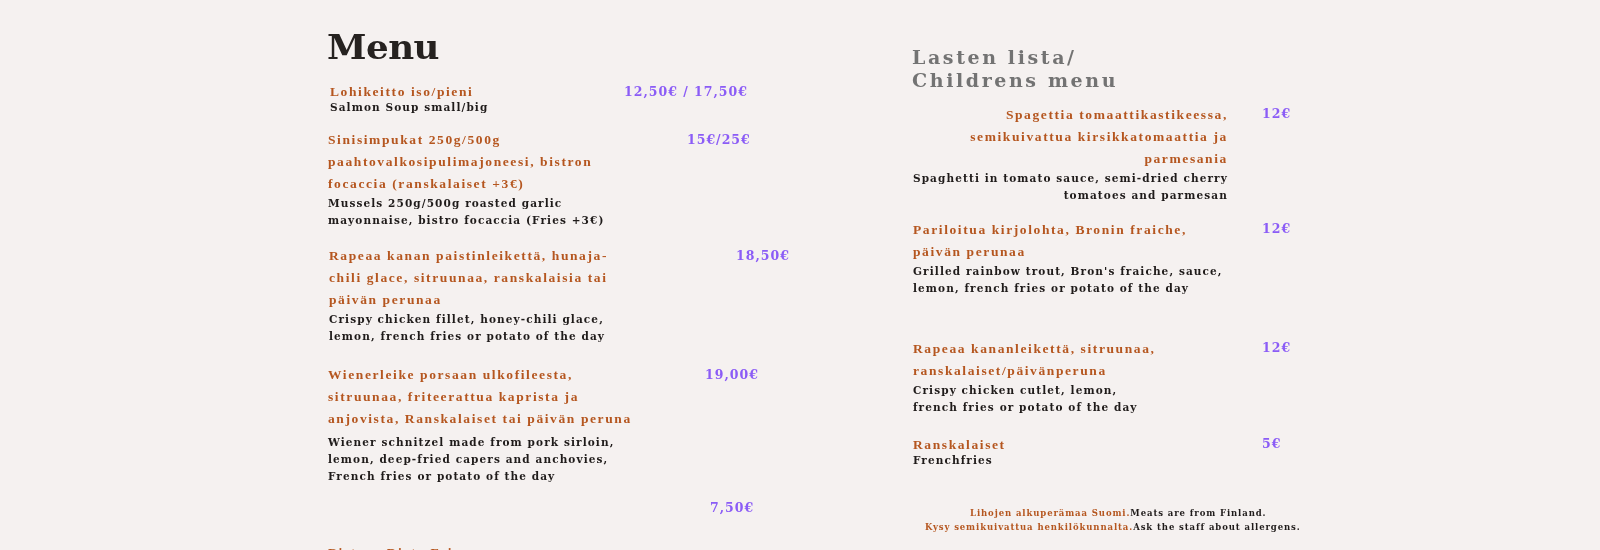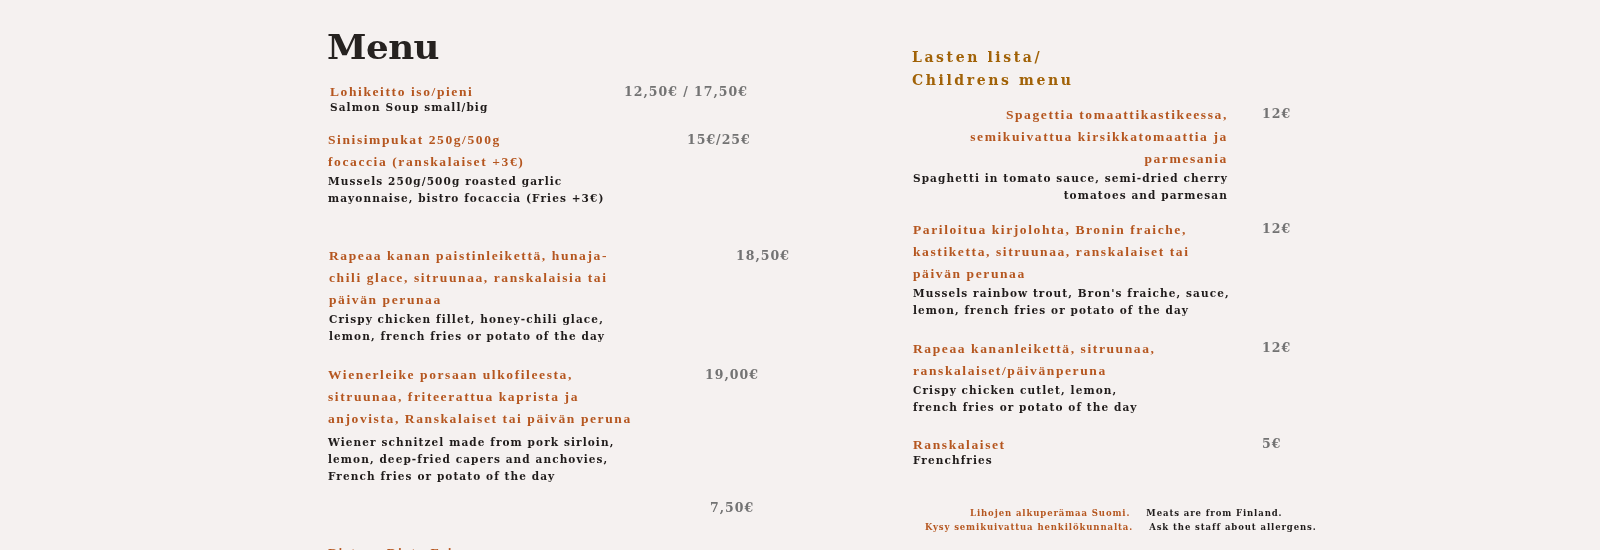--- a/index.html
+++ b/index.html
@@ -25,24 +25,24 @@
       letter-spacing: -0.5px;
       color: #262220;
       line-height: 1;
       transform: scaleX(1.05);
       transform-origin: left;
     }
     .kids-title {
       left: 912px; top: 46px;
       font-family: "DejaVu Serif", serif;
       font-weight: bold;
-      font-size: 14px;
+      font-size: 19px;
       letter-spacing: 2.6px;
       line-height: 23px;
-      color: #a16207;
+      color: #737373;
     }
 
     .item-name {
       font-family: Liberation Serif, serif;
       font-weight: bold;
       font-size: 13.5px;
       letter-spacing: 1.6px;
       line-height: 22px;
       color: #b5561f;
       white-space: nowrap;
@@ -54,48 +54,49 @@
       letter-spacing: 1.1px;
       line-height: 17px;
       color: #1f1b1a;
       white-space: nowrap;
     }
     .item-price {
       font-family: "DejaVu Serif", serif;
       font-weight: bold;
       font-size: 12.5px;
       letter-spacing: 1px;
-      color: #737373;
+      color: #8b5cf6;
       white-space: nowrap;
       line-height: 22px;
     }
     .footer-line {
       font-family: "DejaVu Serif", serif;
       font-weight: bold;
       font-size: 8.5px;
       letter-spacing: 0.9px;
       white-space: nowrap;
       line-height: 14px;
     }
     .footer-line .fi { color: #b5561f; }
-    .footer-line .en { color: #1f1b1a; margin-left: 16px; }
+    .footer-line .en { color: #1f1b1a; margin-left: 0; }
   </style>
 </head>
 <body>
 
 <div class="abs menu-title">Menu</div>
 
 <div class="abs" style="left:330px; top:81px;">
   <div class="item-name">Lohikeitto iso/pieni</div>
   <div class="item-desc" style="margin-top:-4px;">Salmon Soup small/big</div>
 </div>
 <div class="abs item-price" style="left:624px; top:81px;">12,50€ / 17,50€</div>
 
 <div class="abs" style="left:328px; top:129px;">
   <div class="item-name">Sinisimpukat 250g/500g</div>
+  <div class="item-name">paahtovalkosipulimajoneesi, bistron</div>
   <div class="item-name">focaccia (ranskalaiset +3€)</div>
   <div class="item-desc">Mussels 250g/500g roasted garlic</div>
   <div class="item-desc">mayonnaise, bistro focaccia (Fries +3€)</div>
 </div>
 <div class="abs item-price" style="left:687px; top:129px;">15€/25€</div>
 
 <div class="abs" style="left:329px; top:245px;">
   <div class="item-name">Rapeaa kanan paistinleikettä, hunaja-</div>
   <div class="item-name">chili glace, sitruunaa, ranskalaisia tai</div>
   <div class="item-name">päivän perunaa</div>
@@ -129,23 +130,22 @@
   <div class="item-name">Spagettia tomaattikastikeessa,</div>
   <div class="item-name">semikuivattua kirsikkatomaattia ja</div>
   <div class="item-name">parmesania</div>
   <div class="item-desc">Spaghetti in tomato sauce, semi-dried cherry</div>
   <div class="item-desc">tomatoes and parmesan</div>
 </div>
 <div class="abs item-price" style="left:1262px; top:103px;">12€</div>
 
 <div class="abs" style="left:913px; top:219px;">
   <div class="item-name">Pariloitua kirjolohta, Bronin fraiche,</div>
-  <div class="item-name">kastiketta, sitruunaa, ranskalaiset tai</div>
   <div class="item-name">päivän perunaa</div>
-  <div class="item-desc">Mussels rainbow trout, Bron's fraiche, sauce,</div>
+  <div class="item-desc">Grilled rainbow trout, Bron's fraiche, sauce,</div>
   <div class="item-desc">lemon, french fries or potato of the day</div>
 </div>
 <div class="abs item-price" style="left:1262px; top:218px;">12€</div>
 
 <div class="abs" style="left:913px; top:338px;">
   <div class="item-name">Rapeaa kananleikettä, sitruunaa,</div>
   <div class="item-name">ranskalaiset/päivänperuna</div>
   <div class="item-desc">Crispy chicken cutlet, lemon,</div>
   <div class="item-desc">french fries or potato of the day</div>
 </div>

